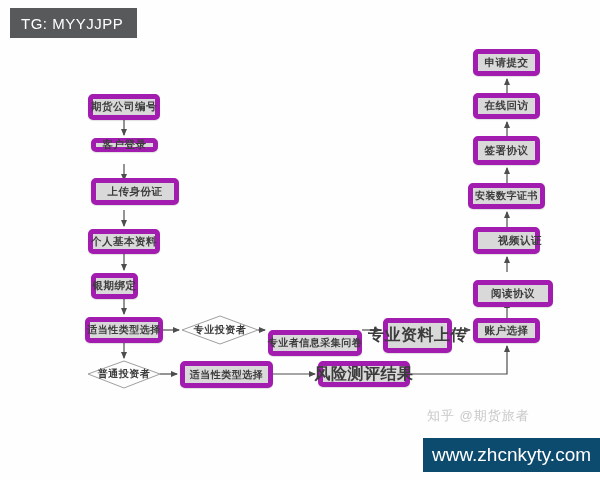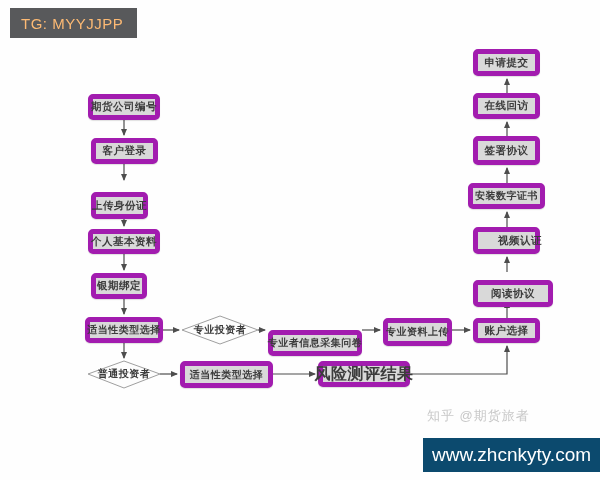--- a/index.html
+++ b/index.html
@@ -15,21 +15,21 @@
     box-shadow:0 1px 1px rgba(0,0,0,0.12);
     box-sizing:border-box;white-space:nowrap;
   }
   .diamond-label{
     position:absolute;display:flex;align-items:center;justify-content:center;
     font-size:10px;font-weight:bold;color:#3c3c3c;letter-spacing:0.5px;
     background:transparent;white-space:nowrap;
   }
   .banner-top{
     position:absolute;left:10px;top:8px;width:127px;height:30px;background:#58595b;
-    color:#fdba74;font-size:15px;display:flex;align-items:center;padding-left:11px;
+    color:#ffffff;font-size:15px;display:flex;align-items:center;padding-left:11px;
     box-sizing:border-box;letter-spacing:0.5px;
   }
   .banner-bottom{
     position:absolute;left:423px;top:438px;width:177px;height:34px;background:#0c4a6e;
     color:#ffffff;font-size:19px;display:flex;align-items:center;justify-content:center;
   }
   .watermark{
     position:absolute;left:427px;top:407px;width:130px;height:18px;
     color:#c8c8c8;font-size:13px;letter-spacing:1px;
   }
@@ -70,31 +70,31 @@
       <line x1="507" y1="183" x2="507" y2="168" marker-end="url(#arrow)"></line>
       <line x1="507" y1="136" x2="507" y2="122" marker-end="url(#arrow)"></line>
       <line x1="507" y1="93" x2="507" y2="79" marker-end="url(#arrow)"></line>
 
       <polygon points="182,330 220,316 258,330 220,344" fill="#fdfdfd" stroke="#9f9f9f" stroke-width="1"></polygon>
       <polygon points="88,374 124,361 160,374 124,388" fill="#fdfdfd" stroke="#9f9f9f" stroke-width="1"></polygon>
     </g>
   </svg>
 
   <div class="node" style="left:88px;top:94px;width:72px;height:26px;">期货公司编号</div>
-  <div class="node" style="left:91px;top:138px;width:67px;height:26px;">客户登录</div>
-  <div class="node" style="left:91px;top:192px;width:57px;height:27px;font-family:Liberation Mono, monospace;">上传身份证</div>
+  <div class="node" style="left:91px;top:138px;width:67px;height:14px;">客户登录</div>
+  <div class="node" style="left:91px;top:178px;width:88px;height:27px;font-family:Liberation Mono, monospace;">上传身份证</div>
   <div class="node" style="left:88px;top:229px;width:72px;height:25px;">个人基本资料</div>
-  <div class="node" style="left:91px;top:273px;width:56px;height:26px;text-align:center;">银期绑定</div>
+  <div class="node" style="left:91px;top:273px;width:47px;height:26px;text-align:center;">银期绑定</div>
   <div class="node" style="left:85px;top:317px;width:78px;height:26px;font-size:10px;">适当性类型选择</div>
 
   <div class="diamond-label" style="left:184px;top:321px;width:72px;height:18px;">专业投资者</div>
   <div class="diamond-label" style="left:88px;top:365px;width:72px;height:18px;">普通投资者</div>
 
   <div class="node" style="left:268px;top:317px;width:94px;height:26px;font-size:10px;margin-top:13px;">专业者信息采集问卷</div>
-  <div class="node" style="left:383px;top:318px;width:69px;height:28px;font-size:10px;font-family:Liberation Mono, monospace;">专业资料上传</div>
+  <div class="node" style="left:383px;top:318px;width:69px;height:35px;font-size:16px;font-family:Liberation Mono, monospace;">专业资料上传</div>
 
   <div class="node" style="left:473px;top:318px;width:67px;height:25px;">账户选择</div>
   <div class="node" style="left:473px;top:280px;width:80px;height:27px;">阅读协议</div>
   <div class="node" style="left:473px;top:227px;width:67px;height:27px;padding-left:27px;">视频认证</div>
   <div class="node" style="left:468px;top:183px;width:77px;height:26px;font-size:10px;">安装数字证书</div>
   <div class="node" style="left:473px;top:136px;width:67px;height:29px;">签署协议</div>
   <div class="node" style="left:473px;top:93px;width:67px;height:26px;">在线回访</div>
   <div class="node" style="left:473px;top:49px;width:67px;height:27px;">申请提交</div>
 
   <div class="node" style="left:180px;top:361px;width:93px;height:27px;font-size:10px;">适当性类型选择</div>

